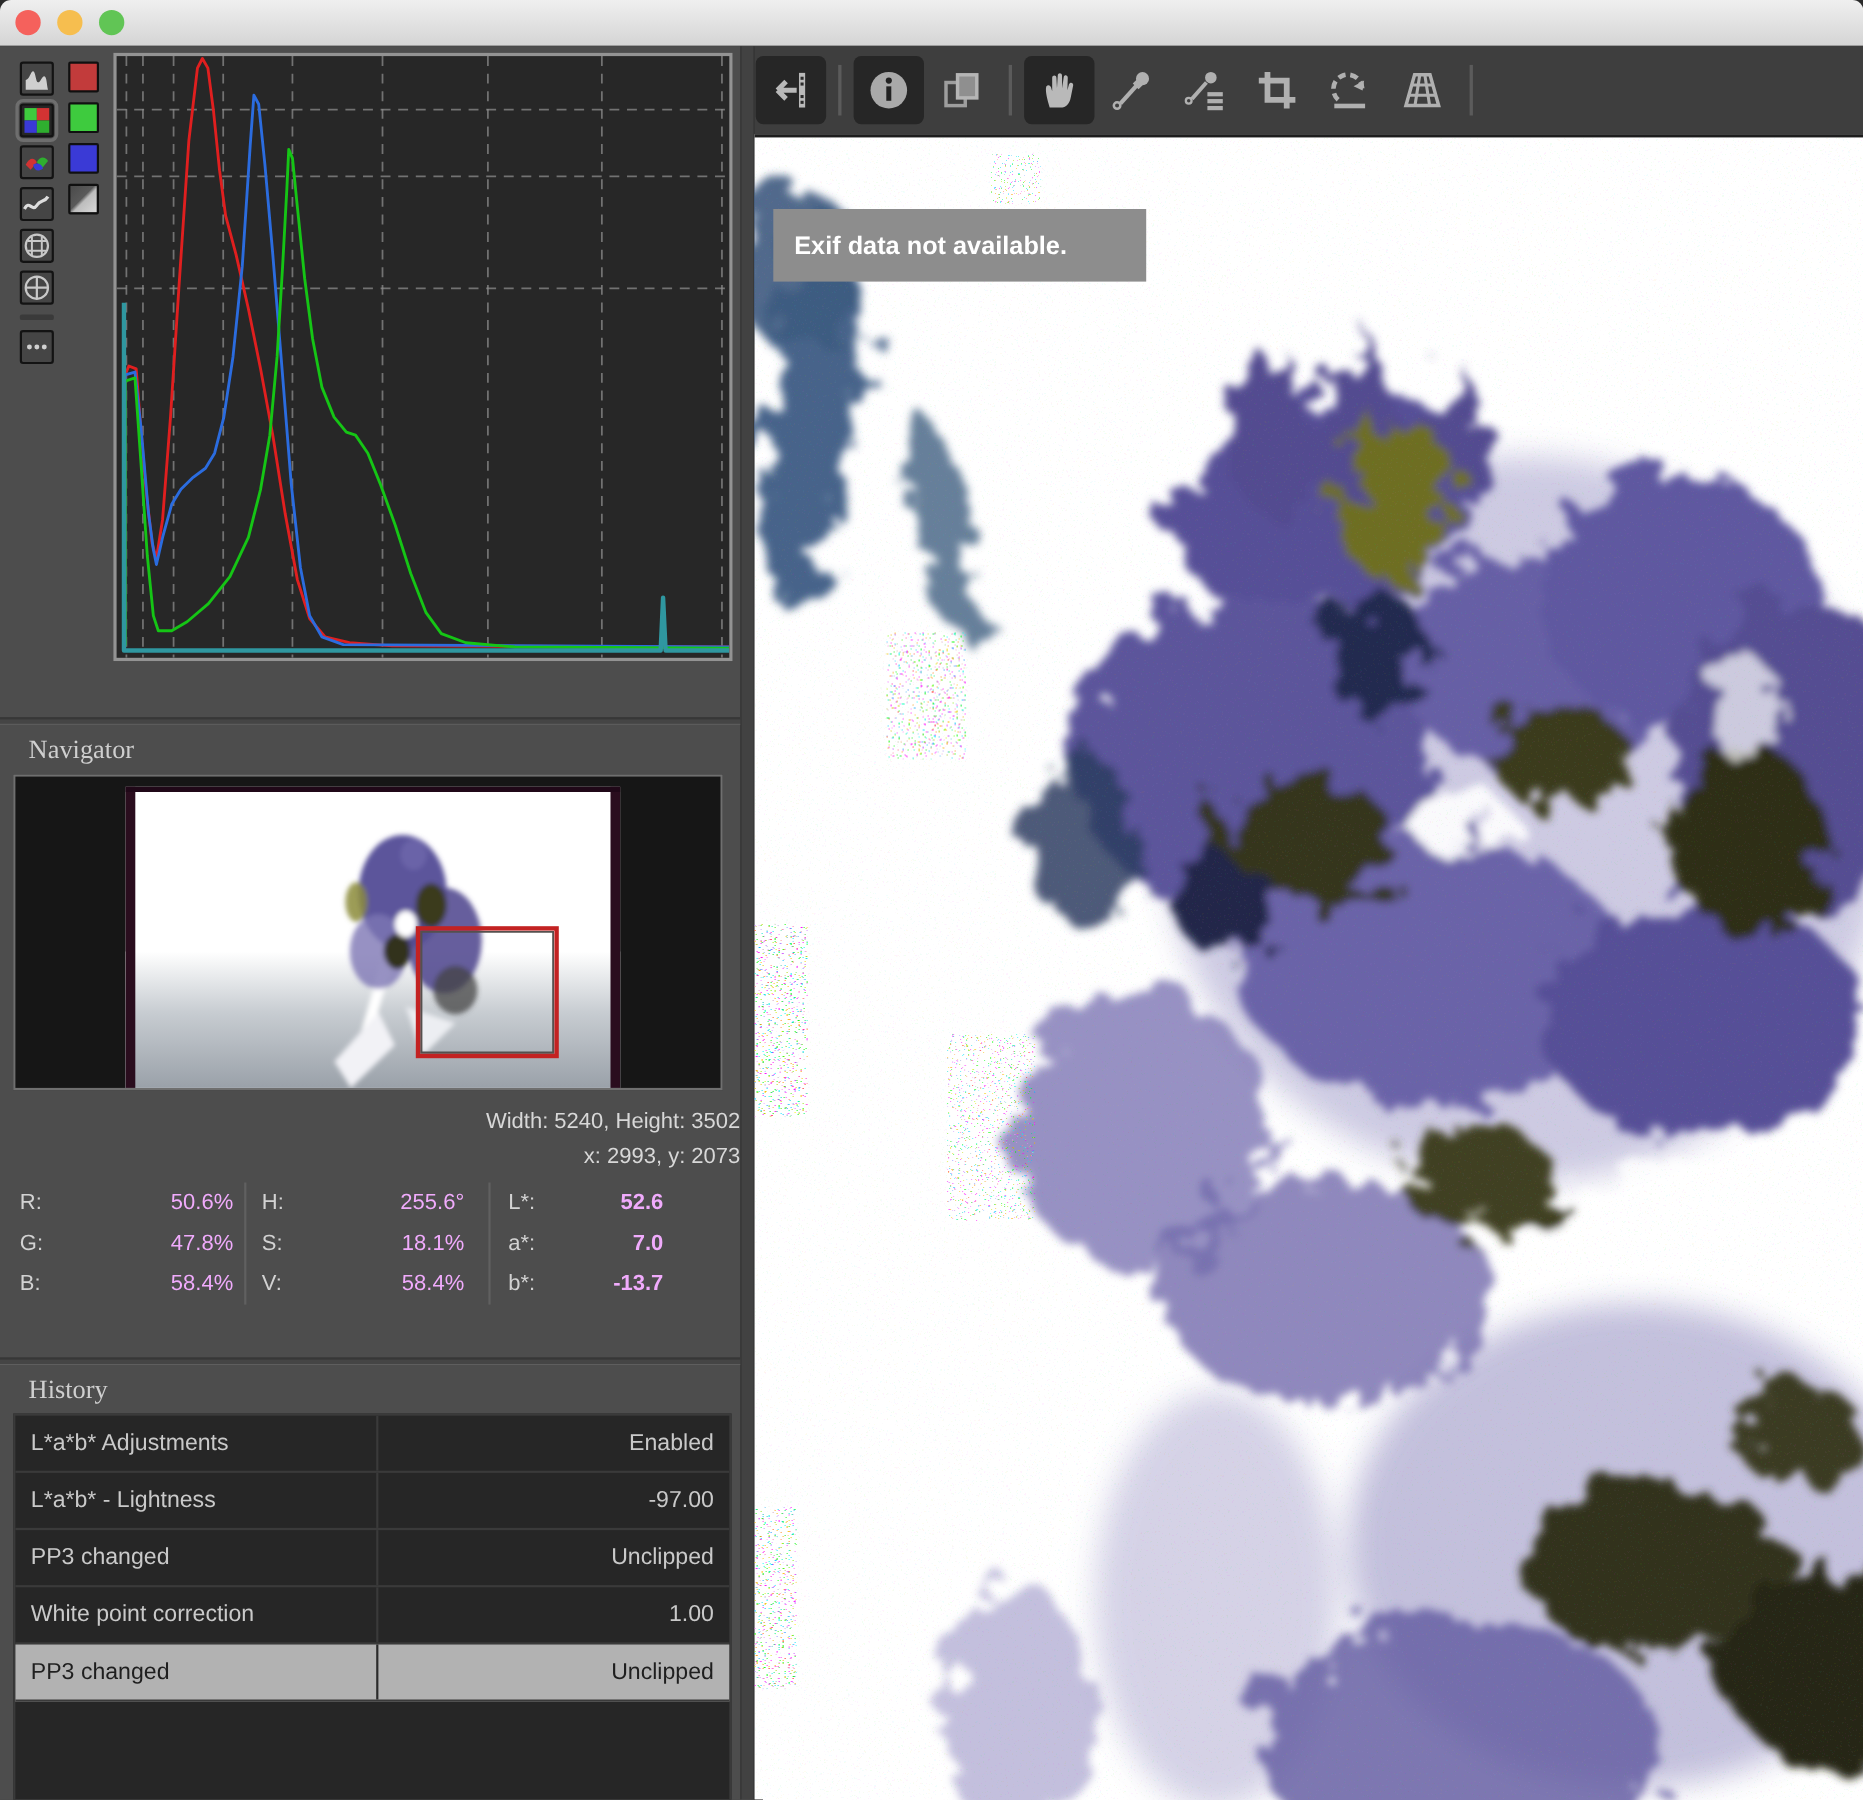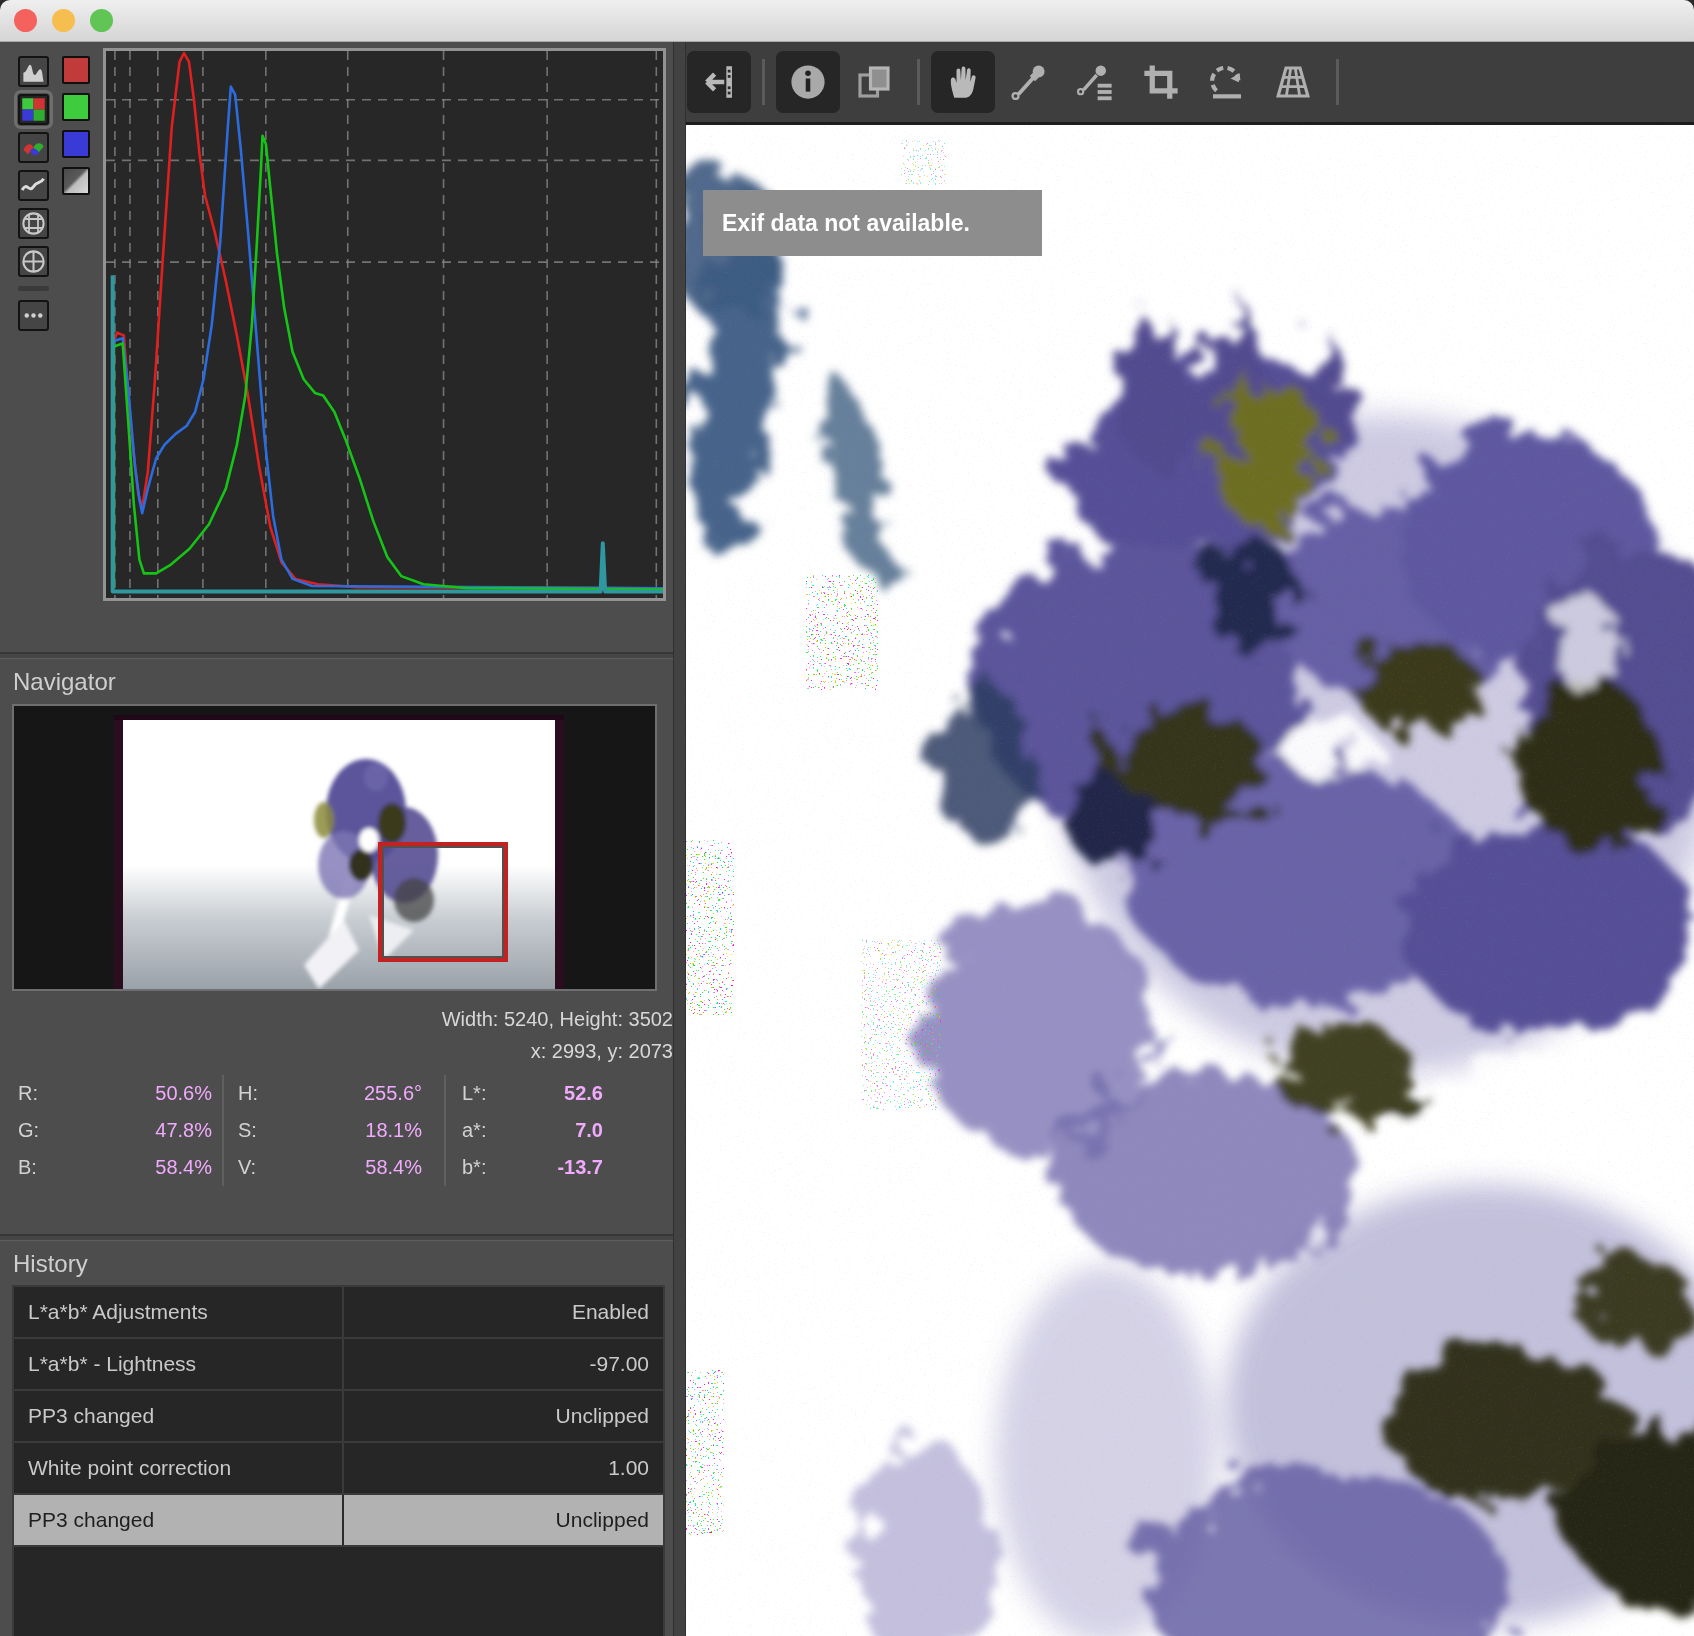--- a/index.html
+++ b/index.html
@@ -23,21 +23,21 @@
           display:flex; align-items:center; justify-content:center; }
   .hbtn.selected { background:#262626; outline:3px solid #6e6e6e; outline-offset:1px; }
   .hbar { width:31px; height:5px; background:#3a3a3a; border-radius:2px; margin:2px 0; }
   #hist-channels { position:absolute; left:62px; top:14px; display:flex; flex-direction:column; gap:9px; }
   .chsq { width:28px; height:28px; border:2px solid #101010; border-radius:2px; }
   #hist-plot { position:absolute; left:103px; top:6px; width:563px; height:553px;
                background:#272727; border:3px solid #939393; }
   #hist-svg { width:100%; height:100%; display:block; }
   
   .sect-divider { height:7px; background:#454545; border-top:2px solid #373737; border-bottom:1px solid #5e5e5e; }
-  .sect-header { height:44px; line-height:46px; padding-left:13px; color:#cfcfcf; font-size:24px; }
+  .sect-header { height:44px; line-height:46px; padding-left:26px; color:#cfcfcf; font-size:24px;font-family:Liberation Serif, serif; }
   
   #nav-box { margin:1px 16px 0 12px; height:287px; background:#161616; border:2px solid #6f6f6f;
              position:relative; overflow:hidden; }
   #nav-photo { position:absolute; left:100px; top:9px; width:450px; height:274px; }
   #nav-viewrect { position:absolute; left:364px; top:136px; width:130px; height:120px;
                   border:4px solid #c32222; box-shadow:inset 0 0 0 2px #55504e; }
   .nav-line { text-align:right; color:#d8d8d8; font-size:20px; height:32px; line-height:32px; }
   #nav-size { margin-top:12px; }
   
   #values-table { display:grid; grid-template-columns:210px 222px 217px; margin:8px 12px 0 12px; }

